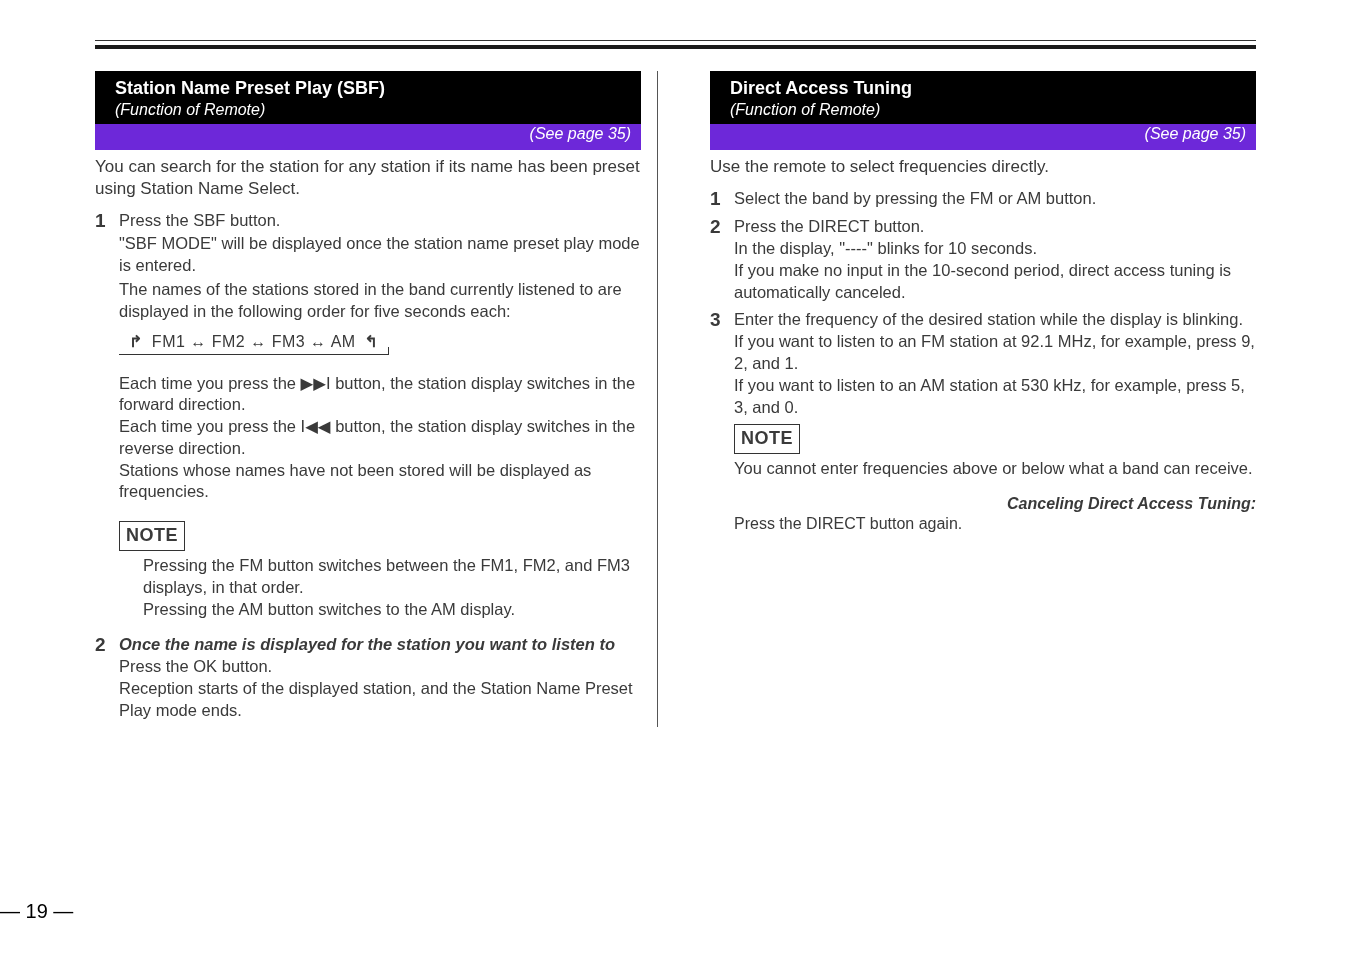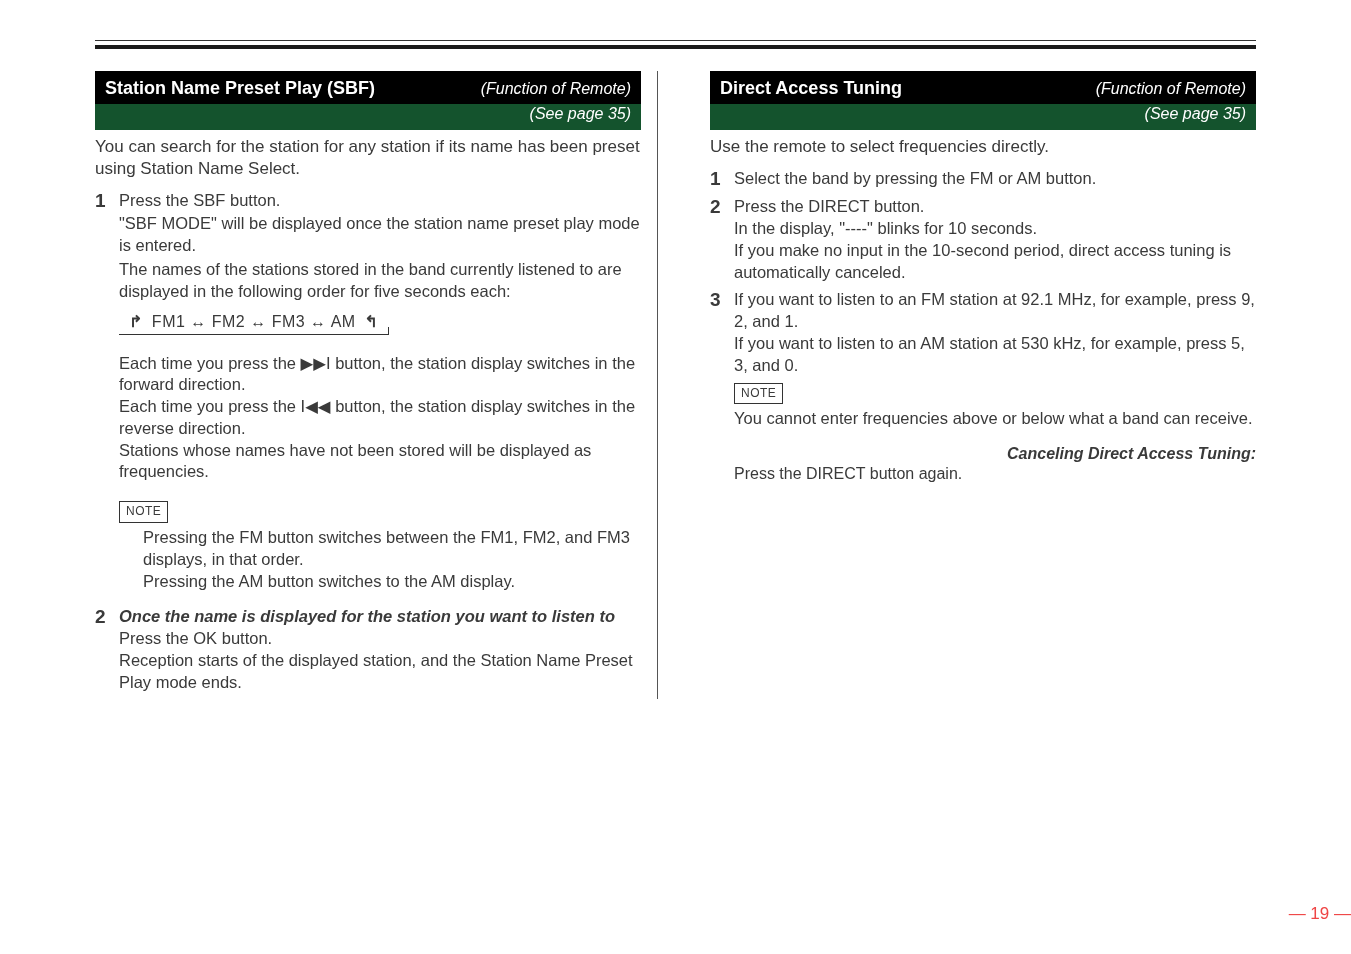--- a/index.html
+++ b/index.html
@@ -49,34 +49,35 @@
     margin-left: 28px;
   }
   .section-bar {
     background: #000;
     color: #fff;
     padding: 6px 10px 5px 10px;
     display: flex;
     align-items: baseline;
     justify-content: space-between;
     box-sizing: border-box;
+    flex-direction: column;
   }
   .section-bar .title {
     font-weight: bold;
     font-size: 18px;
   }
   .section-bar .remote-label {
     font-style: italic;
     font-size: 16px;
     text-align: right;
     flex: 1;
     margin-left: 10px;
   }
   .see-page {
-    background: #14532d;
+    background: #6d28d9;
     color: #fff;
     text-align: right;
     font-style: italic;
     font-size: 16px;
     padding: 0 10px 6px 10px;
     margin-top: -1px;
   }
   .lead {
     margin: 6px 0 10px 0;
     font-size: 17px;
@@ -135,45 +136,45 @@
   }
   .para {
     margin: 12px 0;
     font-size: 16.5px;
     line-height: 1.32;
   }
   .note-chip {
     display: inline-block;
     border: 1px solid #333;
     padding: 2px 6px;
-    font-weight: normal;
-    font-size: 12px;
+    font-weight: bold;
+    font-size: 18px;
     letter-spacing: 0.5px;
     margin: 6px 0 4px 0;
   }
   .note-body {
     font-size: 16.5px;
     line-height: 1.32;
     margin: 0 0 8px 0;
   }
   .emph-title {
     font-style: italic;
     font-weight: bold;
   }
   .indent {
     margin-left: 24px;
   }
   .page-number {
     position: absolute;
     bottom: 30px;
     left: 0;
     right: 0;
-    text-align: right;
-    font-size: 17px;
-    color: #ef4444;
+    text-align: left;
+    font-size: 20px;
+    color: #000000;
   }
   .glyph {
     font-family: Arial, sans-serif;
   }
 </style>
 </head>
 <body>
 
 <div class="page">
 
@@ -252,20 +253,21 @@
         <div class="step-body">
           <div>Press the DIRECT button.</div>
           <div>In the display, "----" blinks for 10 seconds.</div>
           <div>If you make no input in the 10-second period, direct access tuning is automatically canceled.</div>
         </div>
       </div>
 
       <div class="step">
         <div class="step-num">3</div>
         <div class="step-body">
+          <div>Enter the frequency of the desired station while the display is blinking.</div>
           <div>If you want to listen to an FM station at 92.1 MHz, for example, press 9, 2, and 1.</div>
           <div>If you want to listen to an AM station at 530 kHz, for example, press 5, 3, and 0.</div>
 
           <div class="note-chip">NOTE</div>
           <div class="note-body">You cannot enter frequencies above or below what a band can receive.</div>
         </div>
       </div>
 
       <div class="emph-title" style="margin-top:4px;text-align:right;">Canceling Direct Access Tuning:</div>
       <div class="indent">Press the DIRECT button again.</div>

